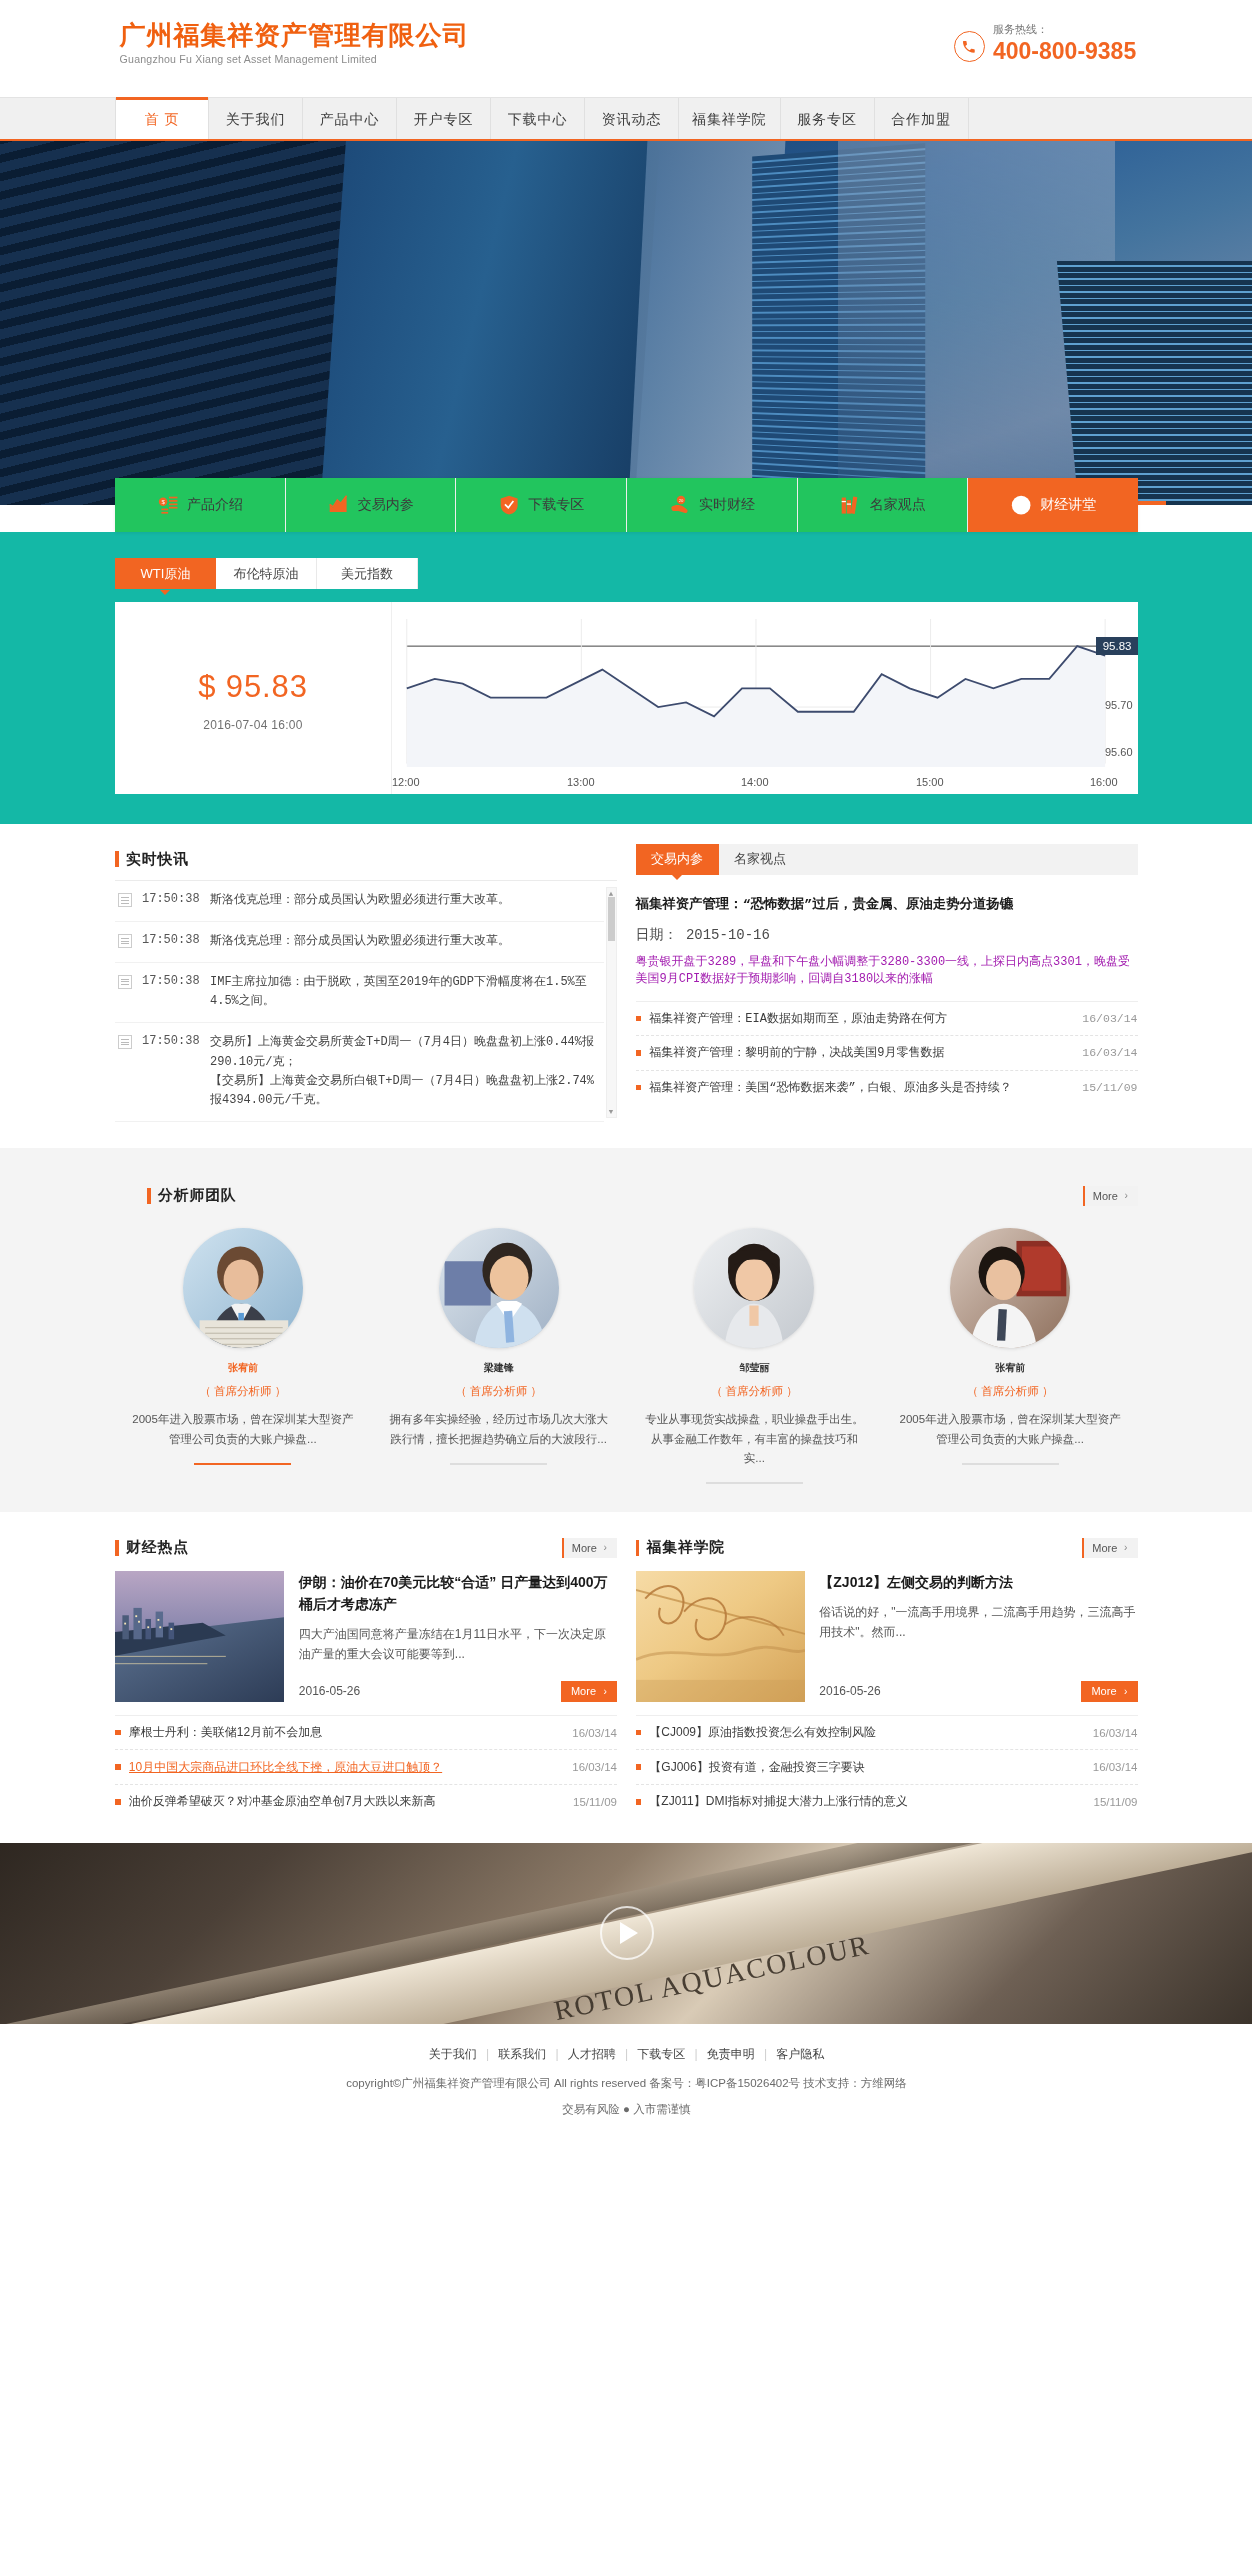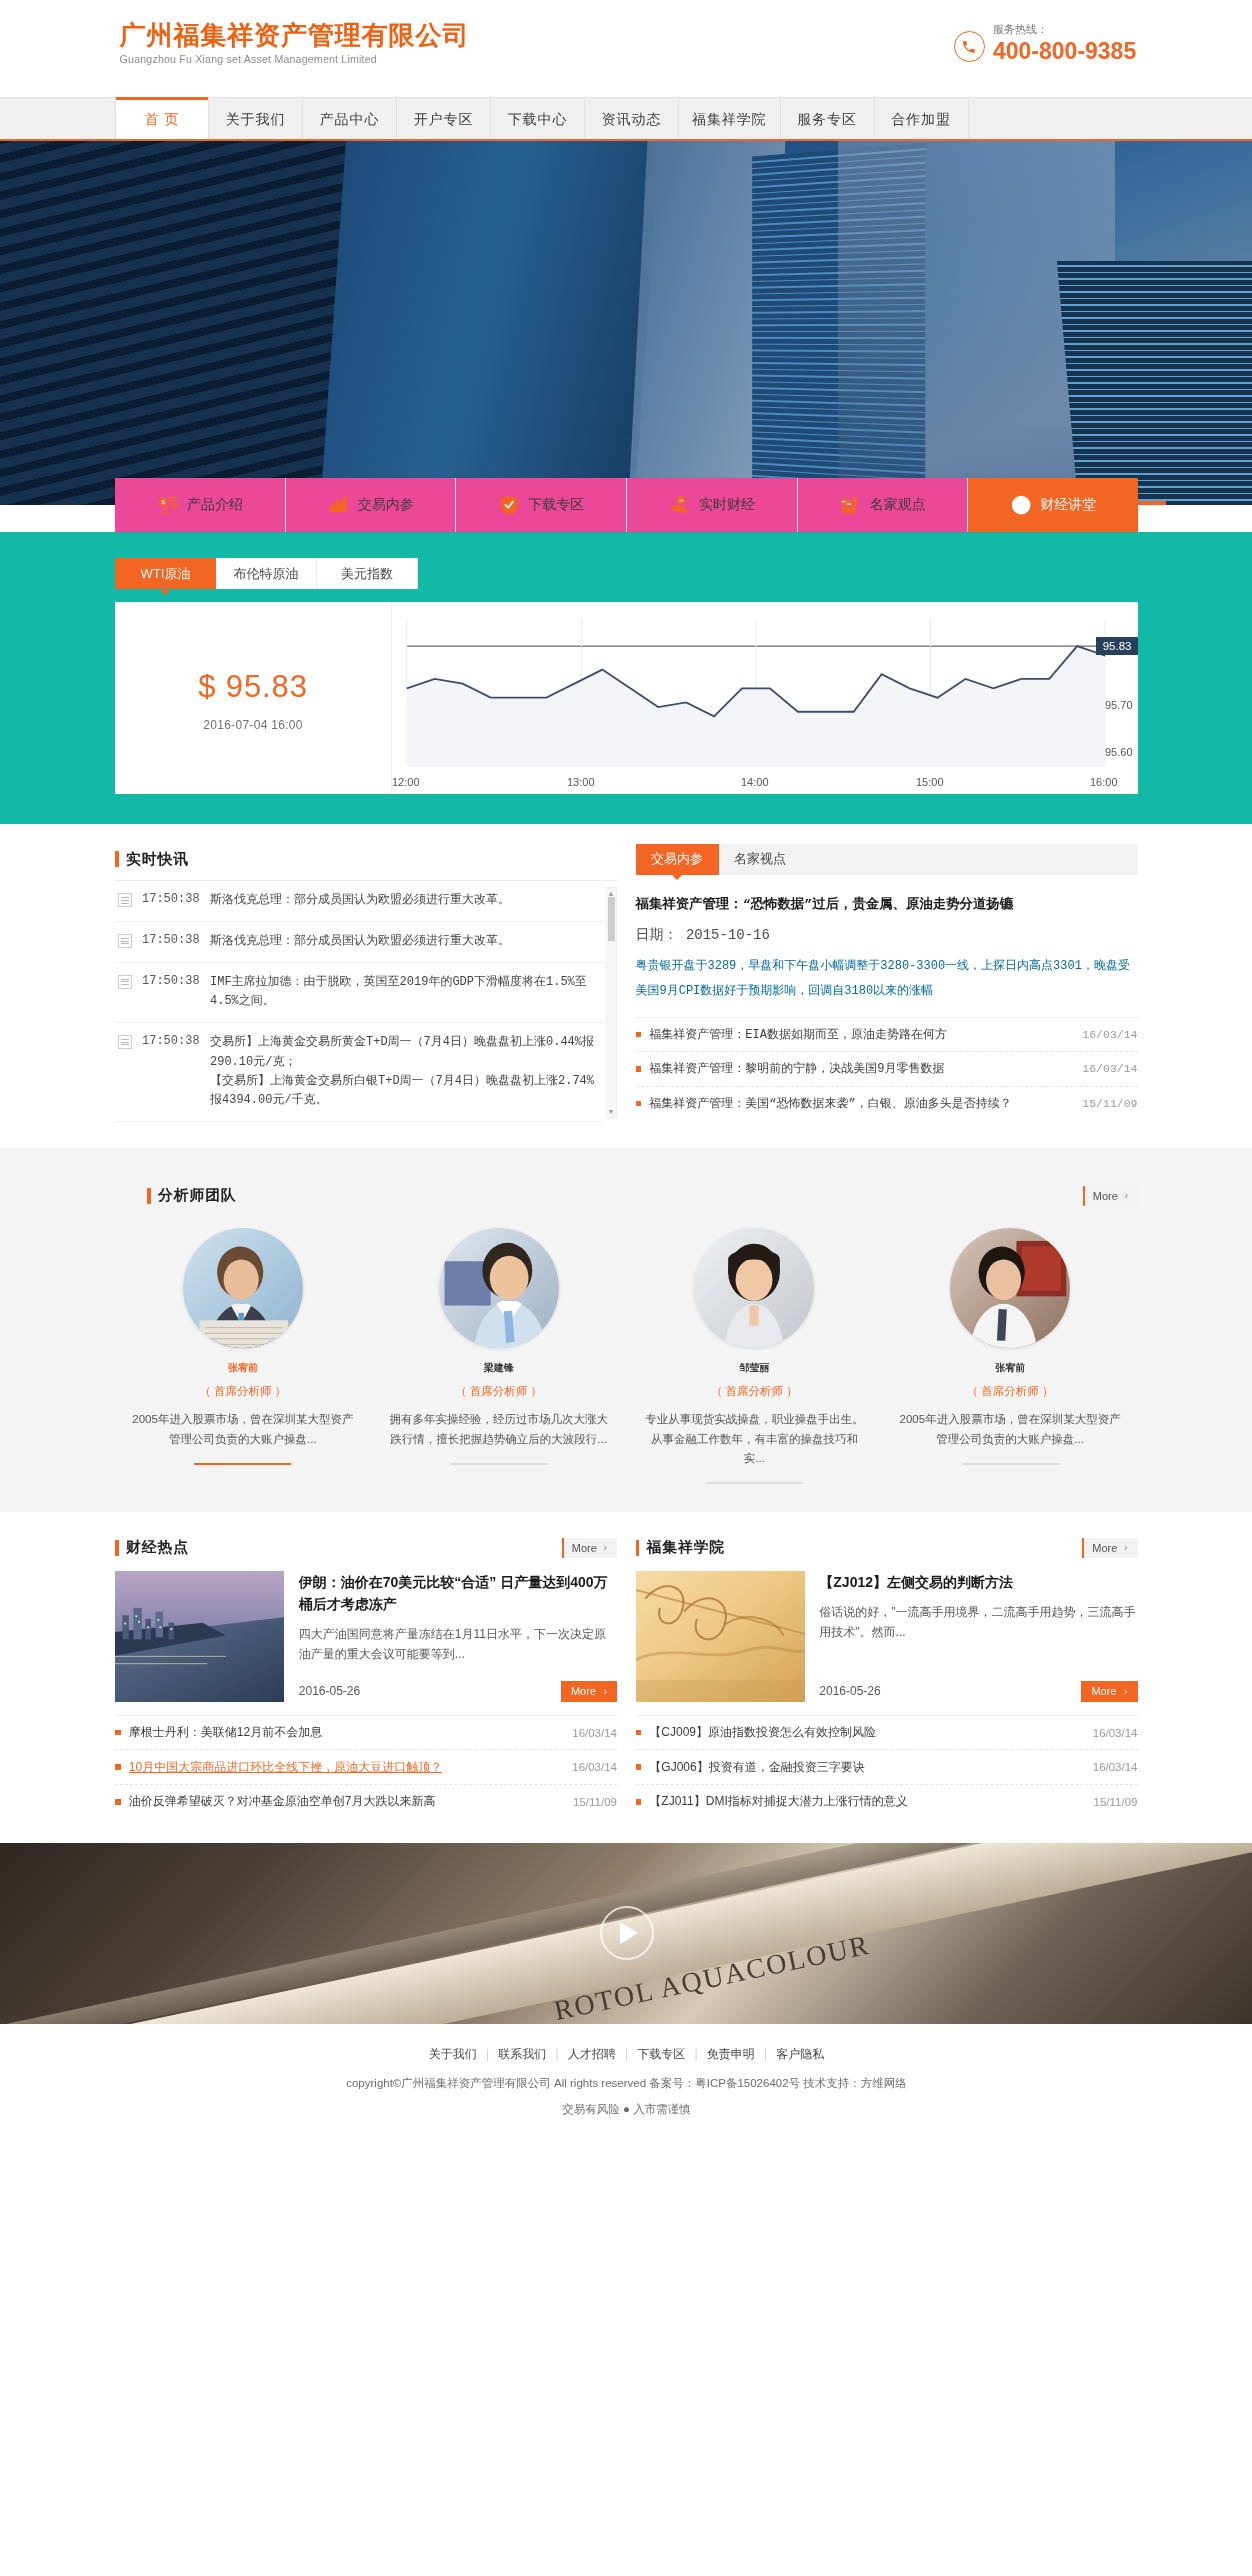--- a/index.html
+++ b/index.html
@@ -67,21 +67,21 @@
   .b5 { right: -28px; top: 120px; width: 212px; height: 277px;
         background-image: repeating-linear-gradient(0deg,#16344f 0 4.6px,#5fa1d0 4.6px 6.5px);
         transform: skewX(5deg); }
   .b6 { right: 138px; top: 0; width: 277px; height: 369px;
         background: linear-gradient(200deg, rgba(150,170,195,.55), rgba(60,95,135,.2)); }
   .banner-underline { position:absolute; left: 0; right: 0; bottom: 0; height: 3.7px; }
   .banner-underline i { position:absolute; left:997px; width:169px; height:3.7px; background:#f26522; }
 
   
   .quick { width: 1023px; margin: -27px auto 0; position: relative; z-index: 5;
-           display: flex; background: #ec4899; box-shadow: 0 0.9px 3.7px rgba(0,0,0,.08); }
+           display: flex; background: #22c55e; box-shadow: 0 0.9px 3.7px rgba(0,0,0,.08); }
   .quick-item { flex: 1; height: 54px; display: flex; align-items: center; justify-content: center;
                 border-right: 0.9px solid #ededed; font-size: 14px; color: #3b3b3b; cursor: pointer; }
   .quick-item:last-child { border-right: none; }
   .quick-item.active { background: #f26522; color: #fff; }
   .qicon { width: 22px; height: 22px; margin-right: 8.3px; display:flex; align-items:center; justify-content:center;}
   .qicon svg { display:block; }
 
   
   .market-sec { background: #14b8a6; padding: 26px 0 29.5px; }
   .tabs-row { display: flex; width: 1023px; margin: 0 auto 13px; }
@@ -130,21 +130,21 @@
 
   .rtabs { display: flex; border-bottom: none; background: #f2f2f2; }
   .rtab { min-width: 83px; height: 31px; line-height: 31px; text-align: center; font-size: 13px;
           color: #444; cursor: pointer; position: relative; padding: 0 14.8px; }
   .rtab.active { background: #f26522; color: #fff; }
   .rtab.active::after { content: ""; position: absolute; left: 50%; margin-left: -5.5px; bottom: -5.5px;
                         border-left: 5.5px solid transparent; border-right: 5.5px solid transparent;
                         border-top: 5.5px solid #f26522; }
   .art-title { font-size: 13.4px; font-weight: bold; color: #1d1d1d; margin: 20.3px 0 0; line-height: 20.3px; }
   .art-date { font-size: 14px; color: #4a4a4a; margin-top: 11px; }
-  .art-desc { font-size: 12px; color: #0369a1; line-height: 25px; margin-top: 9.2px; }
+  .art-desc { font-size: 12px; color: #a21caf; line-height: 17px; margin-top: 9.2px; }
   .link-list { margin-top: 13px; border-top: 0.9px solid #eee; }
   .link-item { display: flex; align-items: center; padding: 8.3px 0; border-bottom: 0.9px dashed #e4e4e4;
                font-size: 12px; color: #3c3c3c; cursor: pointer; }
   .link-item:last-child { border-bottom: none; }
   .sq { width: 5.5px; height: 5.5px; background: #f26522; margin-right: 8.3px; flex: 0 0 auto; }
   .li-text { flex: 1; white-space: nowrap; overflow: hidden; text-overflow: ellipsis; }
   .li-text.hl { color: #f26522; text-decoration: underline; }
   .li-date { color: #999; font-size: 11.5px; margin-left: 9.2px; }
 
   

